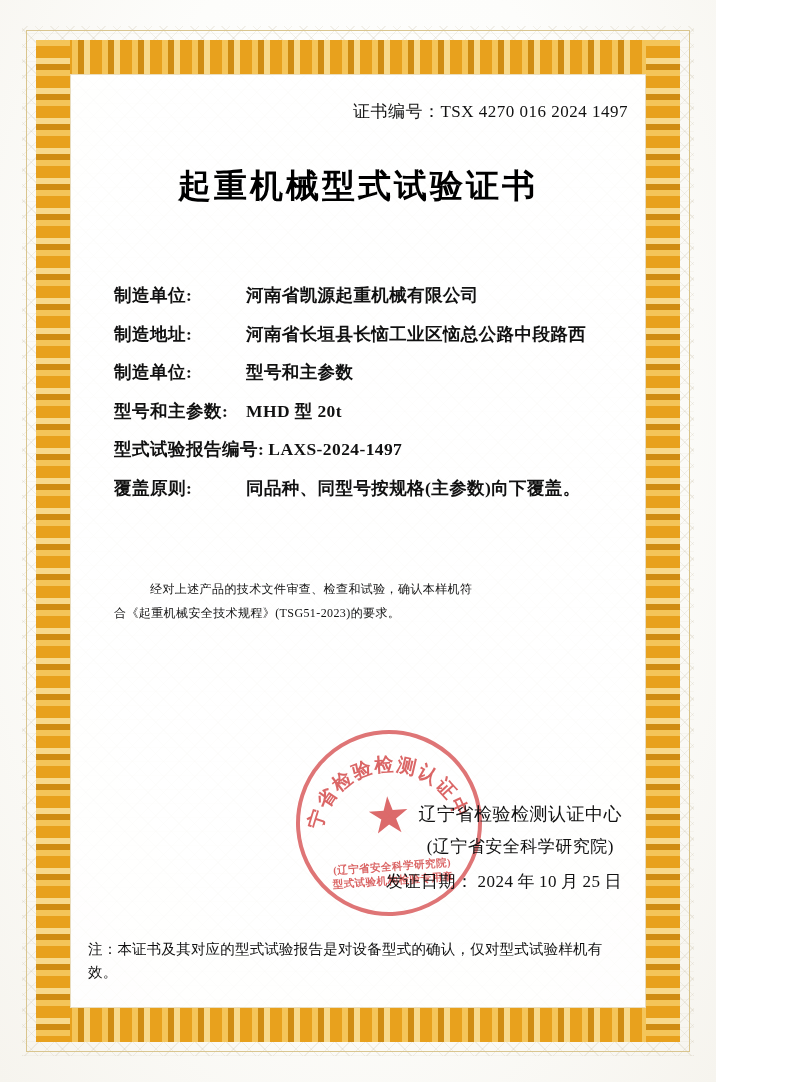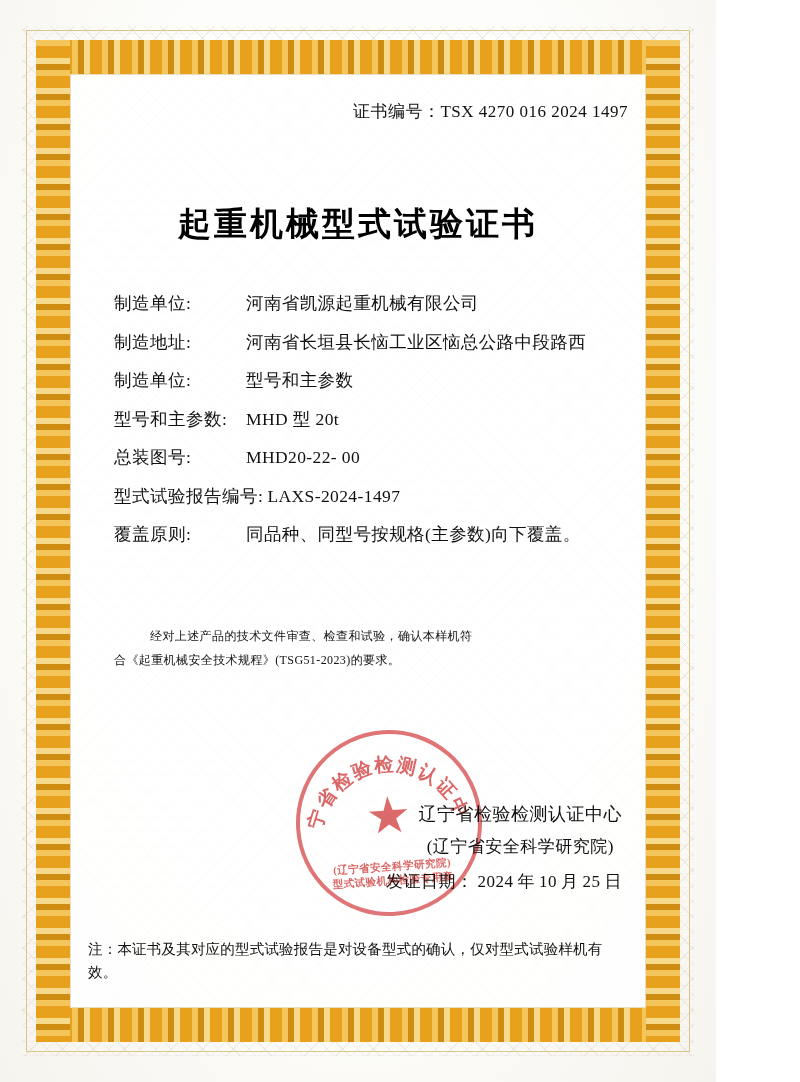--- a/index.html
+++ b/index.html
@@ -104,27 +104,28 @@
     margin-top: 14px;
     color: #111;
     white-space: nowrap;
   }
 
   .title {
     text-align: center;
     font-size: 33px;
     font-weight: bold;
     letter-spacing: 3px;
-    margin-top: 79px;
+    margin-top: 41px;
     color: #000;
   }
 
   .fields {
-    margin-top: 48px;
+    margin-top: 78px;
     padding-left: 26px;
+    font-weight: bold;
   }
   .field-row {
     display: flex;
     align-items: baseline;
     font-size: 17.5px;
     line-height: 1.0;
     margin-bottom: 21px;
     white-space: nowrap;
   }
   .field-label {
@@ -266,25 +267,20 @@
         <span class="field-value">型号和主参数</span>
       </div>
 
 
       <div class="field-row">
         <span class="field-label">型号和主参数:</span>
         <span class="field-sep"></span>
         <span class="field-value">MHD 型 20t</span>
       </div>
 
-      <div class="field-row">
-        <span class="field-label">总装图号:</span>
-        <span class="field-sep"></span>
-        <span class="field-value">MHD20-22- 00</span>
-      </div>
 
       <div class="field-row">
         <span class="field-label">型式试验报告编号:</span>
         <span class="field-sep"></span>
         <span class="field-value">LAXS-2024-1497</span>
       </div>
 
       <div class="field-row">
         <span class="field-label">覆盖原则:</span>
         <span class="field-sep"></span>

